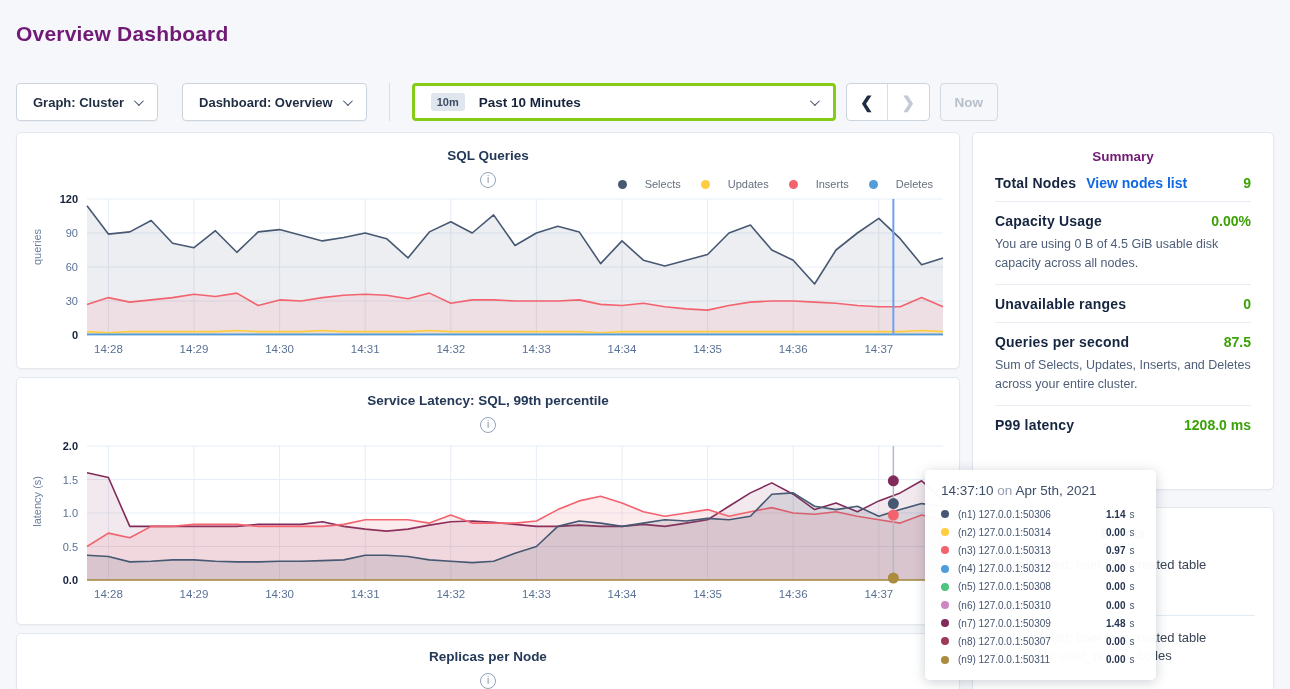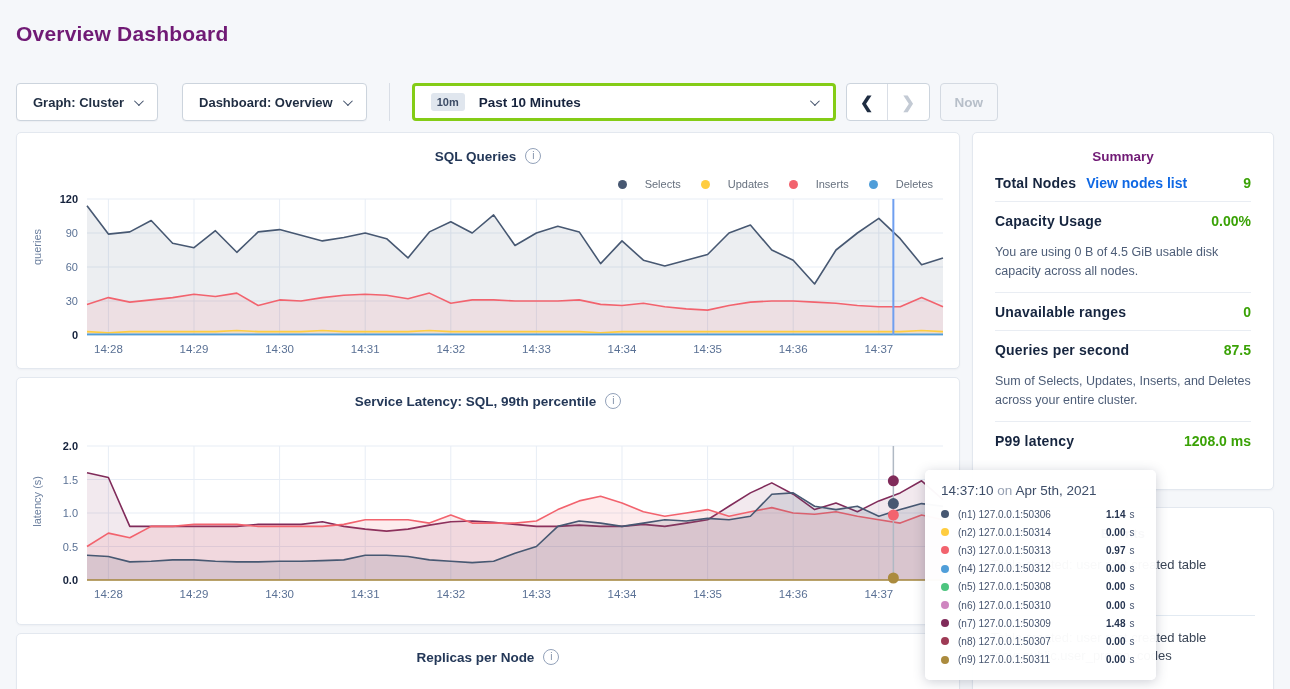--- a/index.html
+++ b/index.html
@@ -31,21 +31,21 @@
              font-size:13.5px; font-weight:700; color:#b7bfc9; cursor:default; font-family:inherit; }
 
   
   .panel { background:#fff; border:1px solid #e3e8ef; border-radius:5px; box-shadow:0 1px 2px rgba(50,60,80,.04); }
   .main { position:absolute; left:16px; top:132px; width:944px; }
   .main .panel { width:944px; margin-bottom:8px; position:relative; }
   .panel.h1 { height:237px; }
   .panel.h2 { height:248px; }
   .panel.h3 { height:140px; }
 
-  .chart-title-row { display:flex; justify-content:center; align-items:center; gap:9px; padding-top:15px; }
+  .chart-title-row { display:flex; justify-content:center; align-items:center; gap:9px; padding-top:15px;flex-direction:column; }
   .chart-title { font-size:13.5px; font-weight:700; color:#243858; }
   .info-icon { width:16px; height:16px; border:1px solid #93a2ba; border-radius:50%; color:#7e8fa6; color:#7e8ea6;
                font-size:10px; line-height:14px; text-align:center; font-style:normal; cursor:pointer; }
 
   .legend { position:absolute; right:26px; top:45px; display:flex; gap:20px; }
   .legend-item { display:flex; align-items:center; gap:18px; font-size:11px; color:#66707e; cursor:pointer; }
   .legend-dot { width:9px; height:9px; border-radius:50%; }
 
   .ylab { position:absolute; left:14px; font-size:11px; color:#6b7f9e; writing-mode:vertical-rl; transform:rotate(180deg); }
   svg.chart { position:absolute; left:8px; display:block; }
@@ -54,21 +54,21 @@
   .sidebar { position:absolute; left:972px; top:132px; width:302px; }
   .summary-panel { padding:16px 22px 14px; height:358px; }
   .summary-title { text-align:center; font-size:13.5px; font-weight:700; color:#701a75; }
   .srow { padding:11px 0 10px; }
   .srow + .srow { border-top:1px solid #e9edf3; }
   .srow:first-of-type { margin-top:12px; }
   .srow-line { display:flex; align-items:baseline; }
   .srow-label { font-size:14px; font-weight:700; color:#16253f; letter-spacing:.2px; }
   .srow-link { font-size:14px; font-weight:700; color:#0f68e4; margin-left:10px; cursor:pointer; }
   .srow-value { margin-left:auto; font-size:14px; font-weight:700; color:#3aa206; }
-  .srow-desc { font-size:12.5px; color:#4e5e78; line-height:1.55; margin-top:14px; }
+  .srow-desc { font-size:12.5px; color:#4e5e78; line-height:1.55; margin-top:6px; }
   .events-panel { margin-top:17px; height:210px; padding:18px 18px 0; overflow:hidden; }
   .events-title { text-align:center; font-size:13.5px; font-weight:700; color:#242f45; }
   .event-item { font-size:13px; color:#394455; line-height:18px; padding:13px 0 12px; }
   .event-item.first { min-height:72px; margin-top:2px; }
   .event-item + .event-item { border-top:1px solid #e2eaf2; }
 
   
   .gtooltip { position:absolute; left:925px; top:470px; width:231px; z-index:50; background:rgba(255,255,255,.97);
               border-radius:5px; box-shadow:0 2px 12px rgba(55,65,90,.25); padding:13px 16px 11px; }
   .gtooltip-head { font-size:13.5px; color:#3d4d68; margin-bottom:7px; }

